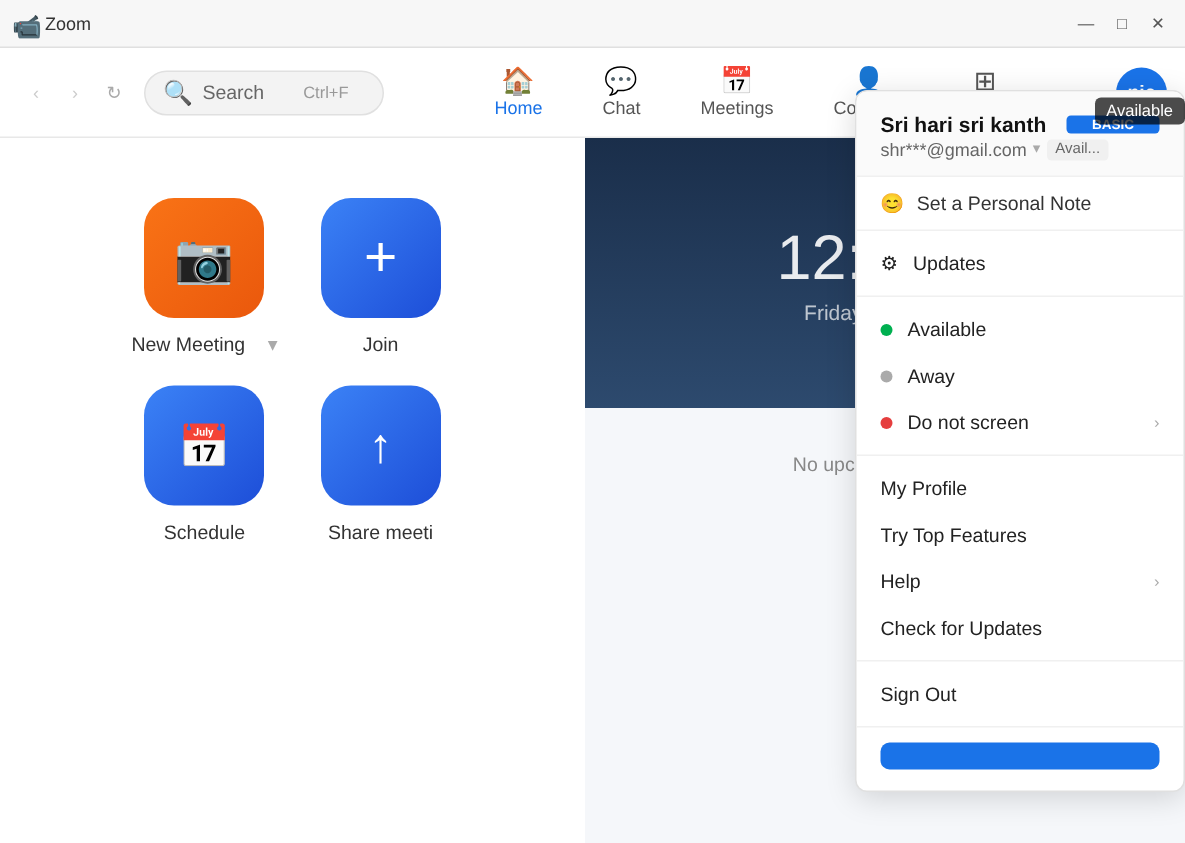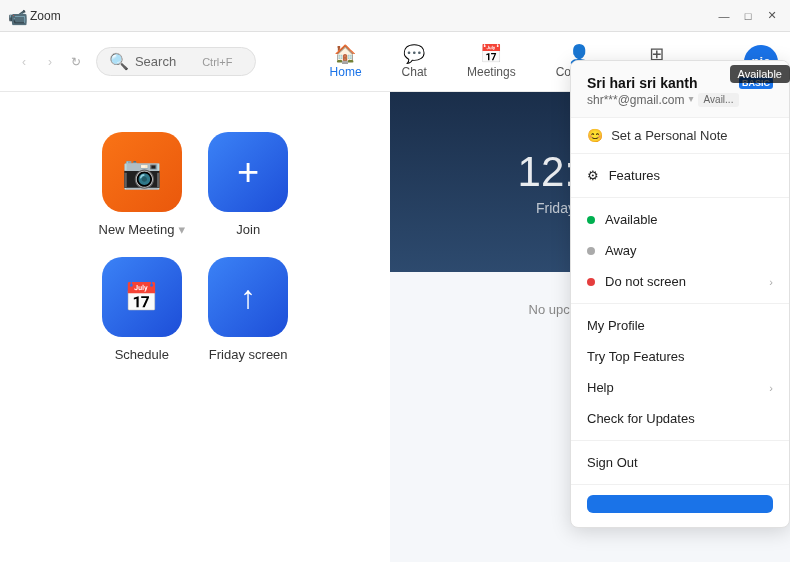--- a/index.html
+++ b/index.html
@@ -200,21 +200,21 @@
       color: white;
     }
     .action-btn.orange { background: linear-gradient(135deg, #f97316, #ea580c); }
     .action-btn.blue { background: linear-gradient(135deg, #3b82f6, #1d4ed8); }
     .action-btn.blue2 { background: linear-gradient(135deg, #3b82f6, #1d4ed8); }
     .action-label {
       font-size: 13px;
       color: #333;
       display: flex;
       align-items: center;
-      gap: 4px;
+      gap: 15px;
     }
 
     
     .calendar-panel {
       flex: 1;
       background: #f5f7fa;
       position: relative;
       overflow: hidden;
     }
     .clock-bg {
@@ -276,21 +276,21 @@
       margin-top: 2px;
     }
     .dropdown-email {
       font-size: 12px;
       color: #666;
     }
     .basic-badge {
       background: #1a73e8;
       color: white;
       font-size: 9px;
-      padding: 1px 3px;
+      padding: 1px 17px;
       border-radius: 3px;
       font-weight: 600;
       margin-left: auto;
     }
     .available-badge {
       font-size: 10px;
       color: #666;
       background: #f0f0f0;
       padding: 1px 6px;
       border-radius: 3px;
@@ -457,21 +457,21 @@
           <span>📅</span>
         </div>
         <div class="action-label">
           <span>Schedule</span>
         </div>
       </div>
 
       <div class="action-item">
         <div class="action-btn blue2" style="font-size:32px; font-weight:300;">↑</div>
         <div class="action-label">
-          <span>Friday screen</span>
+          <span>Share meeti</span>
         </div>
       </div>
 
     </div>
   </div>
 
   <div class="calendar-panel">
     <div class="clock-bg">
       <div class="clock-time">12:22 P</div>
       <div class="clock-date">Friday, 18 March,</div>
@@ -498,21 +498,21 @@
   </div>
 
   <div class="personal-note">
     <span>😊</span>
     <span>Set a Personal Note</span>
   </div>
 
   <div class="dropdown-section">
     <div class="dropdown-item">
       <span>⚙</span>
-      <span>Features</span>
+      <span>Updates</span>
     </div>
   </div>
 
   <div class="dropdown-section">
     <div class="dropdown-item">
       <span class="status-indicator green"></span>
       <span>Available</span>
     </div>
     <div class="dropdown-item">
       <span class="status-indicator gray"></span>

